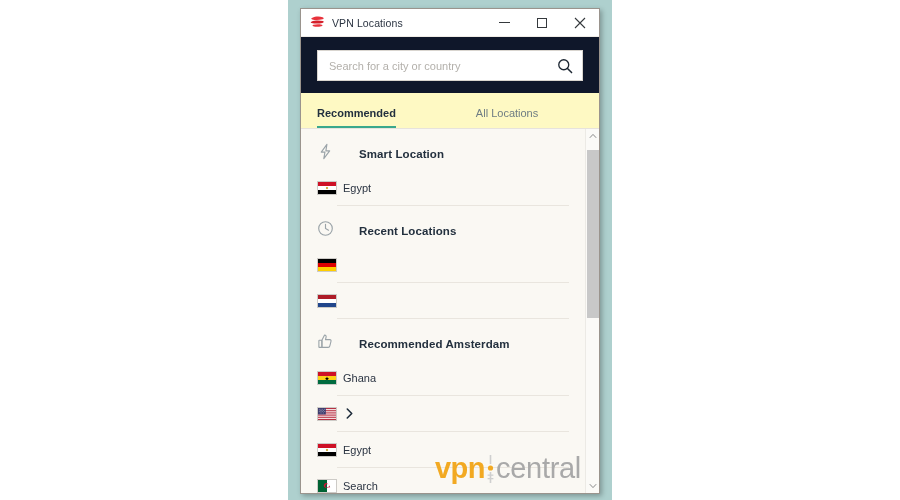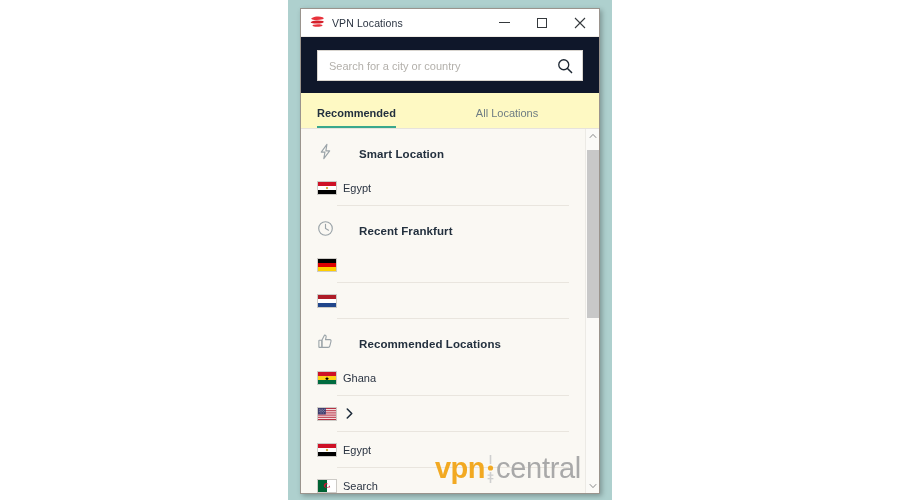--- a/index.html
+++ b/index.html
@@ -324,21 +324,21 @@
           </svg>
           <span class="loc-name">Egypt</span>
         </div>
         <div class="row-sep"></div>
 
         <div class="section-head">
           <svg class="section-icon" viewBox="0 0 18 18">
             <circle cx="9" cy="9" r="7.2" fill="none" stroke="#9aa3a8" stroke-width="1.2"></circle>
             <path d="M9 4.6 L9 9 L12.2 10.8" fill="none" stroke="#9aa3a8" stroke-width="1.2" stroke-linecap="round"></path>
           </svg>
-          <span class="section-title">Recent Frankfurt</span>
+          <span class="section-title">Recent Locations</span>
         </div>
 
         <div class="loc-row">
           <svg class="flag" viewBox="0 0 30 20">
             <rect width="30" height="6.67" fill="#000000"></rect>
             <rect y="6.67" width="30" height="6.67" fill="#dd0000"></rect>
             <rect y="13.33" width="30" height="6.67" fill="#ffce00"></rect>
           </svg>
         </div>
         <div class="row-sep"></div>
@@ -350,21 +350,21 @@
             <rect y="13.33" width="30" height="6.67" fill="#21468b"></rect>
           </svg>
         </div>
         <div class="row-sep"></div>
 
         <div class="section-head">
           <svg class="section-icon" viewBox="0 0 18 18">
             <path d="M5.2 7.6 L8.0 2.2 C9.5 2.2 9.9 3.3 9.6 4.5 L9.0 7.0 L13.6 7.0 C14.6 7.0 15.1 7.8 14.8 8.8 L13.6 13.6 C13.4 14.6 12.8 15.2 11.9 15.2 L5.2 15.2 Z" fill="none" stroke="#9aa3a8" stroke-width="1.15" stroke-linejoin="round"></path>
             <rect x="2.0" y="7.6" width="3.2" height="7.6" rx="0.5" fill="none" stroke="#9aa3a8" stroke-width="1.15"></rect>
           </svg>
-          <span class="section-title">Recommended Locations</span>
+          <span class="section-title">Recommended Amsterdam</span>
         </div>
 
         <div class="loc-row">
           <svg class="flag" viewBox="0 0 30 20">
             <rect width="30" height="6.67" fill="#ce1126"></rect>
             <rect y="6.67" width="30" height="6.67" fill="#fcd116"></rect>
             <rect y="13.33" width="30" height="6.67" fill="#006b3f"></rect>
             <path d="M15 7.6 L16.0 10.0 L18.5 10.0 L16.5 11.5 L17.3 13.9 L15 12.4 L12.7 13.9 L13.5 11.5 L11.5 10.0 L14.0 10.0 Z" fill="#000000"></path>
           </svg>
           <span class="loc-name">Ghana</span>

